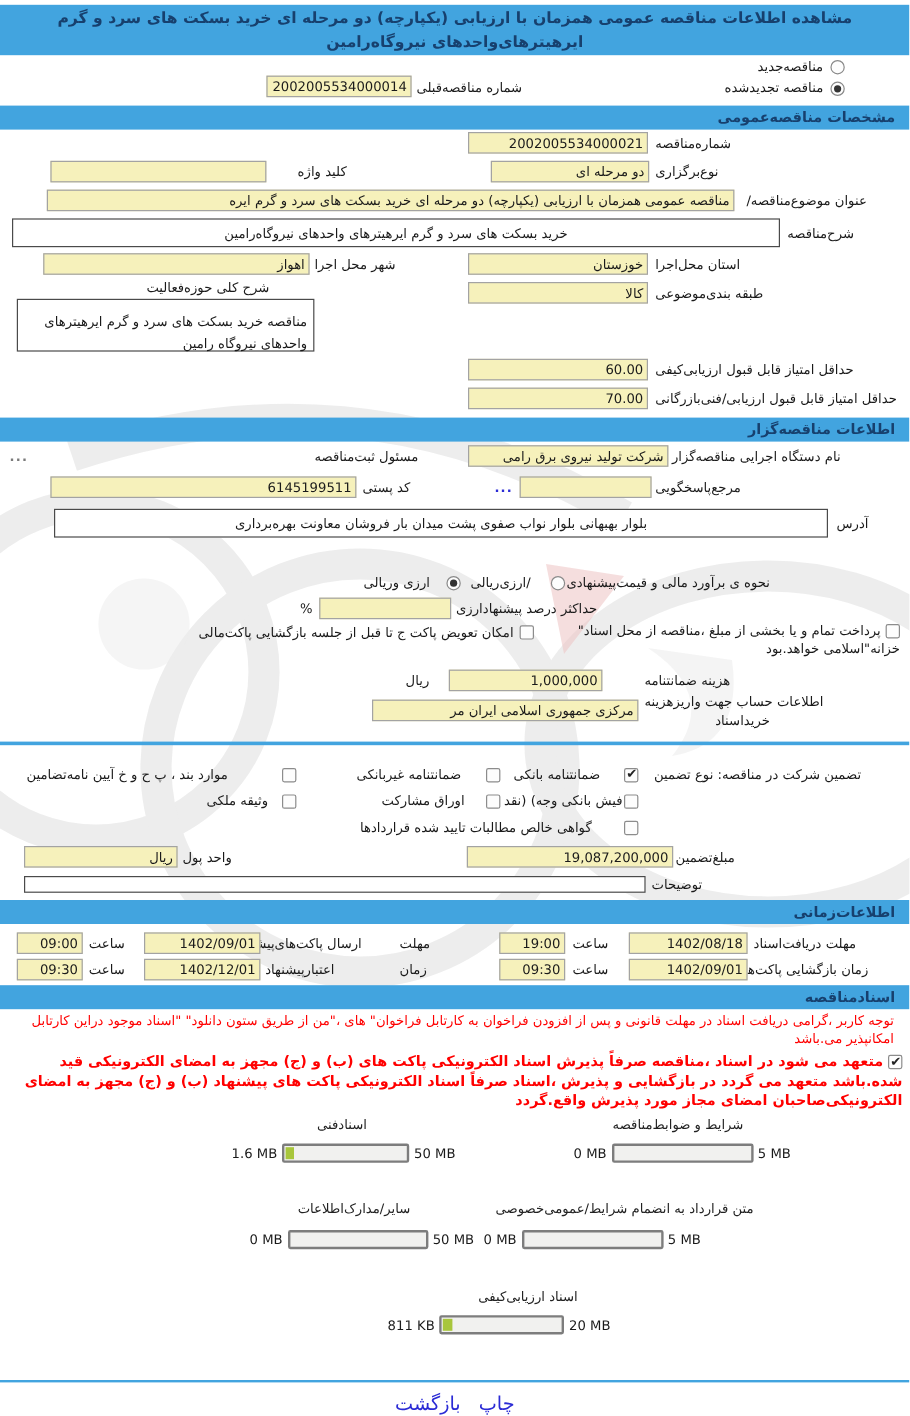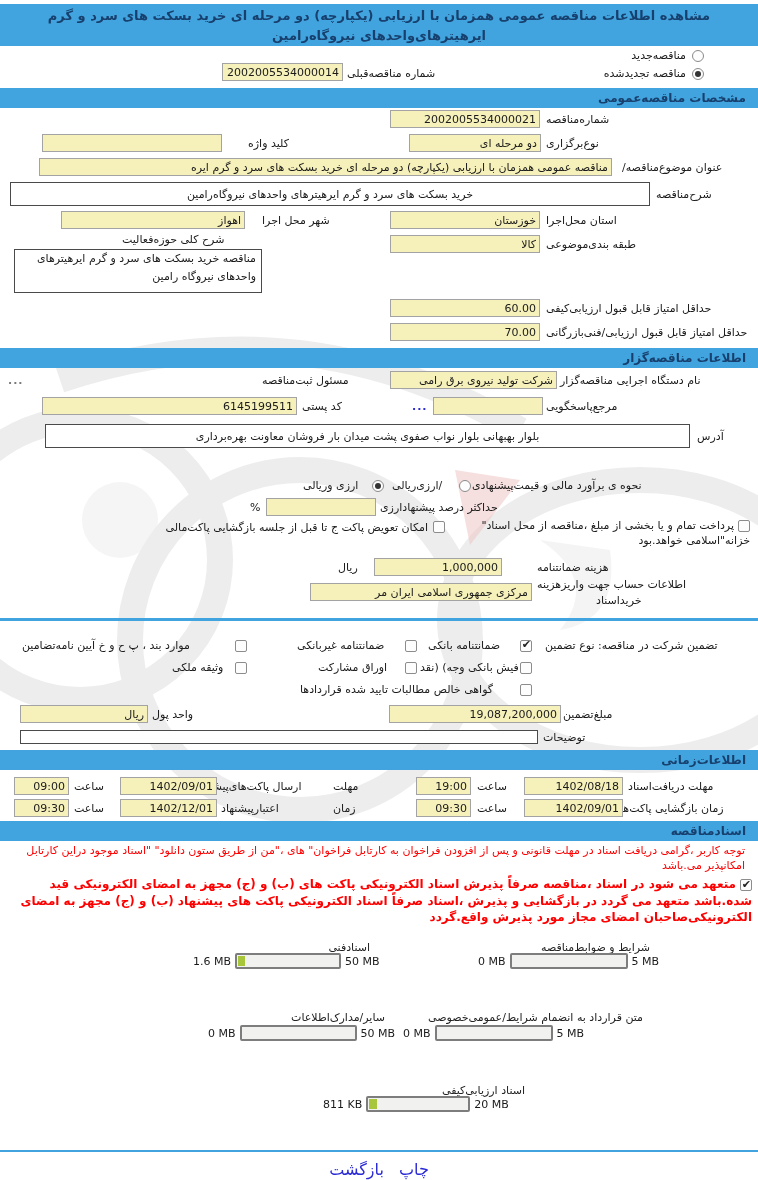--- a/index.html
+++ b/index.html
@@ -9,33 +9,33 @@
   .z{position:absolute;z-index:1;}
   .titlebar{left:0;right:0;top:4px;height:42px;background:#42a4df;color:#17406e;font-weight:bold;
             font-size:13px;text-align:center;line-height:1.55;padding:2px 10px;box-sizing:border-box;}
   .secbar{left:0;right:0;height:20px;background:#42a4df;color:#17406e;font-weight:bold;font-size:12px;
           line-height:20px;padding-right:12px;box-sizing:border-box;}
   .lbl{white-space:nowrap;color:#1a1a1a;}
   .fld{background:#f6f1bb;border:1px solid #a3a3a3;height:18px;line-height:16px;box-sizing:border-box;
        padding:1px 3px;overflow:hidden;white-space:nowrap;font-size:11px;}
   .wfld{background:#ffffff;border:1px solid #4a4a4a;height:24px;line-height:22px;box-sizing:border-box;
         padding:1px 4px;overflow:hidden;white-space:nowrap;text-align:center;font-size:11px;}
-  .tarea{background:#ffffff;border:1px solid #4a4a4a;box-sizing:border-box;padding:0 5px;
+  .tarea{background:#ffffff;border:1px solid #4a4a4a;box-sizing:border-box;padding:10px 5px;
          font-size:11px;text-align:right;line-height:1.6;}
   .radio{width:12px;height:12px;border:1px solid #8a8a8a;border-radius:50%;background:#fdfdfd;box-sizing:border-box;}
   .radio.sel::after{content:"";position:absolute;margin:2px;width:6px;height:6px;background:#333;border-radius:50%;display:block;}
   .cb{width:12px;height:12px;background:#fdfdfd;border:1px solid #8c8c8c;border-radius:2px;box-sizing:border-box;}
   .cb.checked::after{content:"\2714";display:block;margin-top:-3px;font-size:11px;color:#222;}
   .cb-inline{display:inline-block;vertical-align:middle;margin-left:4px;}
   .dots{color:#7a7a7a;font-weight:bold;letter-spacing:1px;}
   .dots.blue{color:#2b2bd5;cursor:pointer;}
   .divider{left:0;right:0;height:3px;background:#42a4df;}
   .notice{color:#ff0000;font-size:11px;text-align:right;line-height:15px;}
   .commit{color:#ff0000;font-weight:bold;font-size:12px;text-align:right;line-height:16.5px;}
-  .up-label{text-align:right;color:#222;white-space:nowrap;margin-top:10px;}
+  .up-label{text-align:center;color:#222;white-space:nowrap;}
   .up-row{display:flex;direction:ltr;align-items:center;gap:4px;font-size:11px;white-space:nowrap;}
   .up-bar{display:inline-block;width:114px;height:12px;border:2px solid #7d7d7d;background:#f1f1ef;
           border-radius:2px;position:relative;}
   .up-fill{position:absolute;left:1px;top:1px;bottom:1px;width:0;background:#a8c63c;}
   .links{left:0;right:0;top:1160px;text-align:center;font-size:16px;}
   .links a{color:#2b2bd5;text-decoration:none;margin:0 5px;}
 </style>
 </head>
 <body>
 
@@ -76,21 +76,21 @@
 
   <span class="z lbl" style="top:161px;left:622px">عنوان موضوع‌مناقصه/</span>
   <div class="z fld" style="top:158px;left:39px;width:573px">مناقصه عمومی همزمان با ارزیابی (یکپارچه) دو مرحله ای خرید بسکت های سرد و گرم ایره</div>
 
   <span class="z lbl" style="top:188px;left:656px">شرح‌مناقصه</span>
   <div class="z wfld" style="top:182px;left:10px;width:640px">خرید بسکت های سرد و گرم ایرهیترهای واحدهای نیروگاه‌رامین</div>
 
   <span class="z lbl" style="top:214px;left:546px">استان محل‌اجرا</span>
   <div class="z fld" style="top:211px;left:390px;width:150px">خوزستان</div>
   <span class="z lbl" style="top:214px;left:262px">شهر محل اجرا</span>
-  <div class="z fld" style="top:211px;left:61px;width:184px">اهواز</div>
+  <div class="z fld" style="top:211px;left:36px;width:222px">اهواز</div>
 
   <span class="z lbl" style="top:238px;left:546px">طبقه بندی‌موضوعی</span>
   <div class="z fld" style="top:235px;left:390px;width:150px">کالا</div>
   <span class="z lbl" style="top:233px;left:122px">شرح کلی حوزه‌فعالیت</span>
   <div class="z tarea" style="top:249px;left:14px;width:248px;height:44px;white-space:normal">مناقصه خرید بسکت های سرد و گرم ایرهیترهای واحدهای نیروگاه رامین</div>
 
   <span class="z lbl" style="top:302px;left:546px">حداقل امتیاز قابل قبول ارزیابی‌کیفی</span>
   <div class="z fld" style="top:299px;left:390px;width:150px">60.00</div>
   <span class="z lbl" style="top:326px;left:546px">حداقل امتیاز قابل قبول ارزیابی/فنی‌بازرگانی</span>
   <div class="z fld" style="top:323px;left:390px;width:150px">70.00</div>

